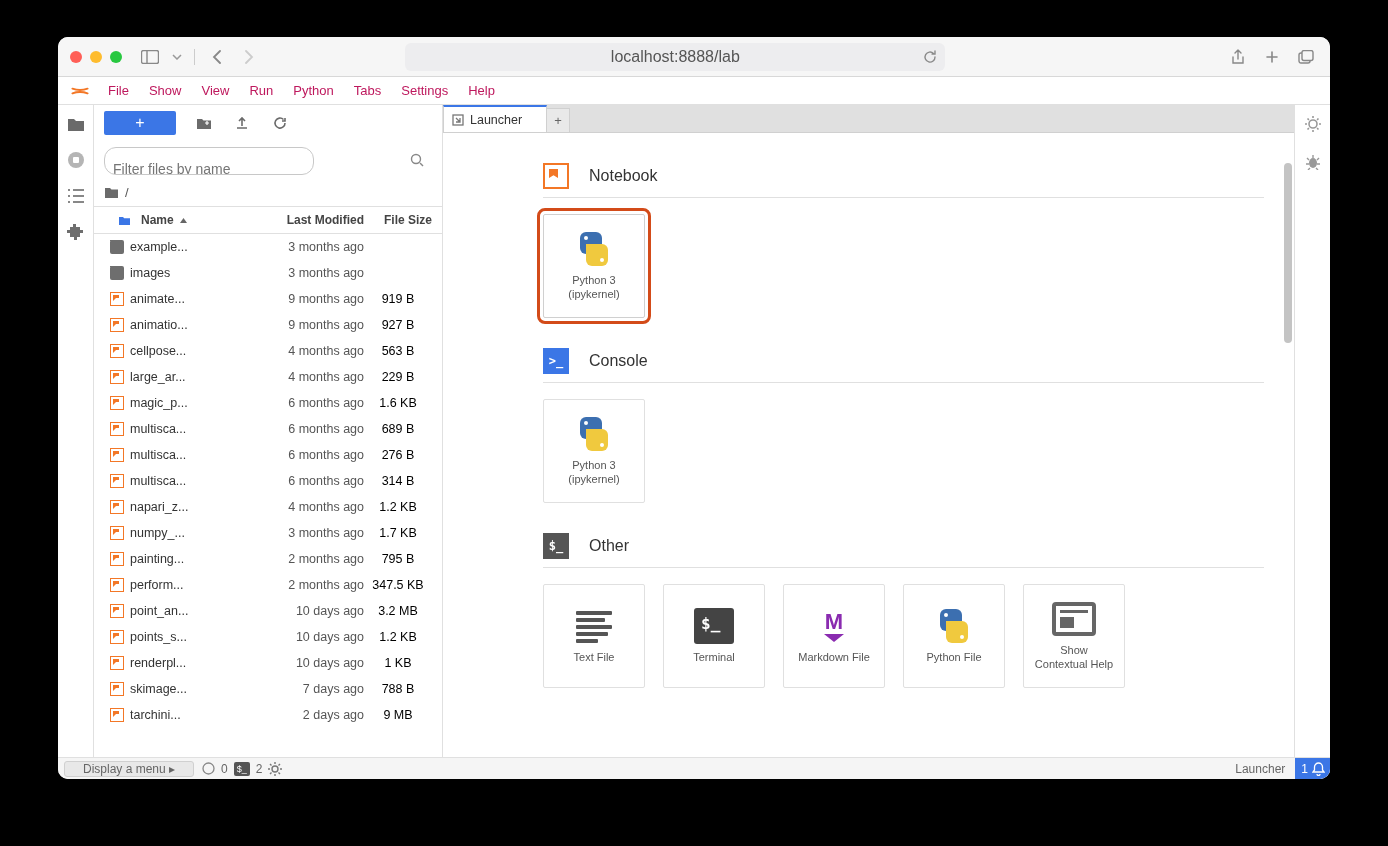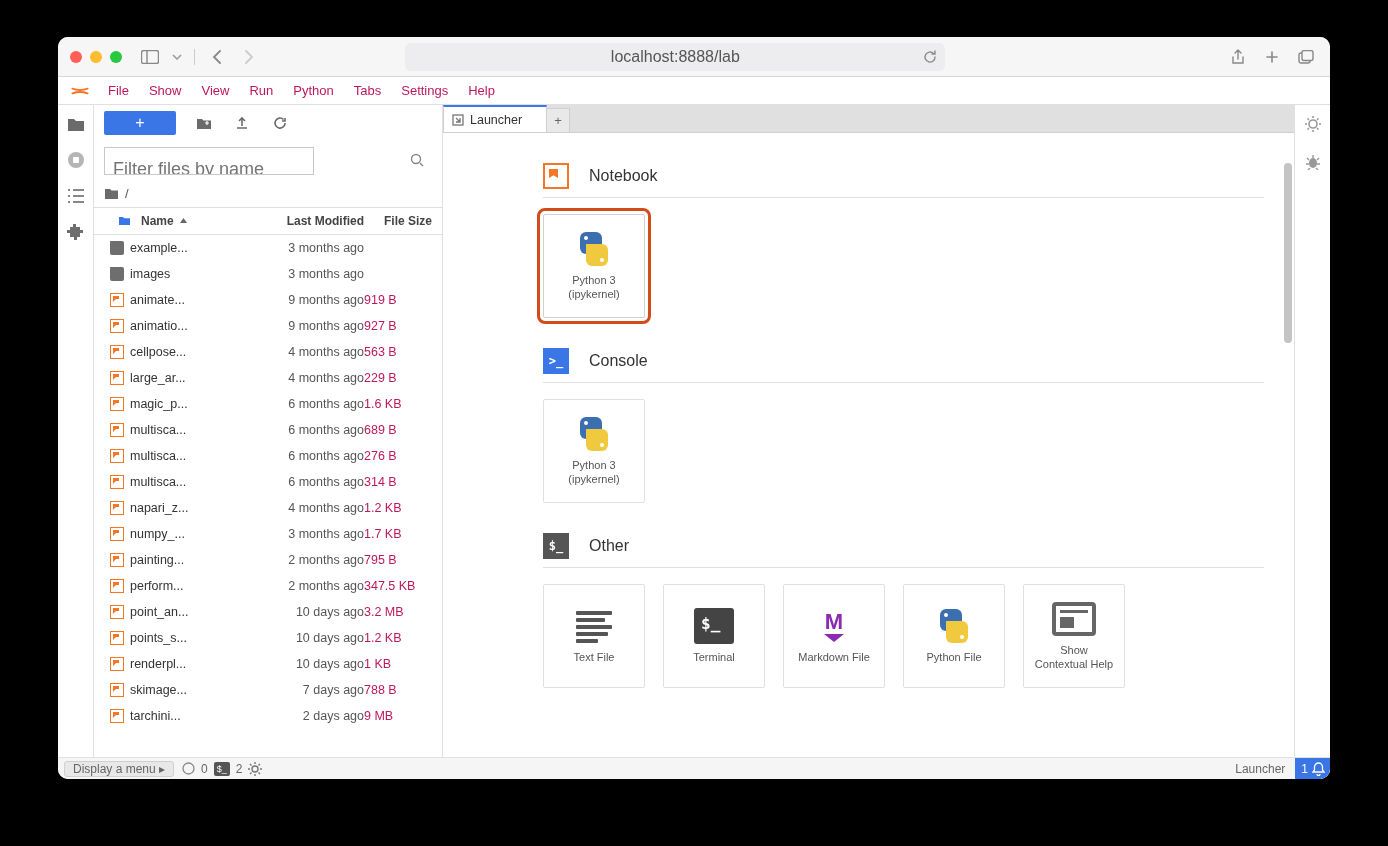--- a/index.html
+++ b/index.html
@@ -32,35 +32,35 @@
 .left-rail { width: 36px; background: #fff; border-right: 1px solid #e0e0e0; display: flex; flex-direction: column; align-items: center; padding-top: 8px; gap: 14px; }
 .rail-icon { width: 22px; height: 22px; display: flex; align-items: center; justify-content: center; color: #666; }
 .rail-icon.active { color: #444; }
 
 
 .file-browser { width: 349px; border-right: 1px solid #e0e0e0; display: flex; flex-direction: column; }
 .fb-toolbar { height: 36px; display: flex; align-items: center; gap: 18px; padding: 0 10px; }
 .new-btn { width: 72px; height: 24px; background: #3b76e6; color: #fff; display: flex; align-items: center; justify-content: center; border-radius: 2px; font-size: 16px; }
 .fb-tool { width: 20px; height: 20px; display: flex; align-items: center; justify-content: center; color: #666; }
 .filter-wrap { padding: 6px 10px 6px 10px; }
-.filter-input { width: 210px; height: 28px; border: 1px solid #c8c8c8; border-radius: 0; padding: 16px 28px 0 8px; font-size: 18px; outline: none; }
+.filter-input { width: 210px; height: 28px; border: 1px solid #c8c8c8; border-radius: 12px; padding: 16px 28px 0 8px; font-size: 14px; outline: none; }
 .filter-box { position: relative; }
 .filter-box .search-ic { position: absolute; right: 8px; top: 6px; color: #888; }
 .breadcrumb { padding: 2px 10px 6px 10px; display: flex; align-items: center; gap: 6px; color: #555; }
 .breadcrumb .fld { color: #6a6a6a; }
 .fb-header { height: 28px; border-top: 1px solid #e0e0e0; border-bottom: 1px solid #e0e0e0; display: flex; align-items: center; font-weight: 600; font-size: 12px; color: #444; }
 .fb-header .col-name { flex: 0 0 140px; padding-left: 24px; display: flex; align-items: center; gap: 6px; }
 .fb-header .col-mod { flex: 0 0 130px; text-align: right; }
 .fb-header .col-size { flex: 1; text-align: right; padding-right: 10px; }
 .fb-listing { flex: 1; overflow: hidden; }
 .fb-row { height: 26px; display: flex; align-items: center; font-size: 12.5px; }
 .fb-row .col-name { flex: 0 0 140px; padding-left: 16px; display: flex; align-items: center; gap: 6px; overflow: hidden; white-space: nowrap; }
 .fb-row .name-txt { overflow: hidden; text-overflow: ellipsis; }
 .fb-row .col-mod { flex: 0 0 130px; text-align: right; color: #555; }
-.fb-row .col-size { flex: 1; text-align: left; padding-right: 10px; color: #be185d; }
+.fb-row .col-size { flex: 1; text-align: center; padding-right: 10px; color: #000000; }
 .file-ic { width: 14px; height: 14px; flex-shrink: 0; }
 .ic-folder { background: #6e6e6e; border-radius: 2px; position: relative; }
 .ic-folder::before { content: ""; position: absolute; top: -2px; left: 0; width: 6px; height: 3px; background: #6e6e6e; border-radius: 1px 1px 0 0; }
 .ic-nb { border: 1.5px solid #f37726; position: relative; }
 .ic-nb::after { content: ""; position: absolute; top: 2px; left: 2px; right: 4px; bottom: 5px; border-top: 3px solid #f37726; border-left: 3px solid #f37726; border-bottom: 3px solid transparent; }
 .folder-start { color: #3b76e6; margin-right: 4px; }
 
 
 .main-panel { flex: 1; display: flex; flex-direction: column; position: relative; }
 .tabbar { height: 28px; background: #e0e0e0; display: flex; align-items: flex-end; border-bottom: 1px solid #d0d0d0; }
@@ -72,21 +72,21 @@
 .section-rule { border: none; border-top: 1px solid #e0e0e0; margin: 8px 0 16px 0; }
 .cards-row { display: flex; gap: 18px; margin-bottom: 30px; }
 .card { width: 102px; height: 104px; border: 1px solid #e0e0e0; border-radius: 2px; display: flex; flex-direction: column; align-items: center; justify-content: center; gap: 6px; background: #fff; }
 .card.highlight { outline: 3px solid #d34b19; outline-offset: 3px; border-color: #d0d0d0; }
 .card-icon { width: 44px; height: 38px; display: flex; align-items: center; justify-content: center; }
 .card-label { font-size: 11px; text-align: center; line-height: 1.25; color: #555; padding: 0 4px; }
 .right-rail { width: 36px; background: #fff; border-left: 1px solid #e0e0e0; display: flex; flex-direction: column; align-items: center; padding-top: 8px; gap: 16px; color: #888; }
 
 
 .statusbar { height: 22px; background: #f5f5f5; border-top: 1px solid #e0e0e0; display: flex; align-items: center; font-size: 12px; color: #666; padding: 0 0 0 6px; }
-.status-pill { background: #e8e8e8; border: 1px solid #d0d0d0; border-radius: 3px; padding: 0 8px; height: 16px; display: flex; align-items: flex-start; margin-right: 8px; }
+.status-pill { background: #e8e8e8; border: 1px solid #d0d0d0; border-radius: 3px; padding: 0 18px; height: 16px; display: flex; align-items: flex-start; margin-right: 8px; }
 .status-group { display: flex; align-items: center; gap: 6px; }
 .status-term { background: #555; color: #fff; width: 16px; height: 14px; border-radius: 2px; display: flex; align-items: center; justify-content: center; font-size: 9px; }
 .status-right { margin-left: auto; display: flex; align-items: center; }
 .status-launcher { padding: 0 10px; }
 .status-bell { background: #3b76e6; color: #fff; height: 22px; padding: 0 5px 0 6px; display: flex; align-items: center; gap: 4px; }
 
 
 .scroll-hint { position: absolute; right: 2px; top: 30px; width: 8px; height: 180px; background: #c4c4c4; border-radius: 4px; }
 
 

